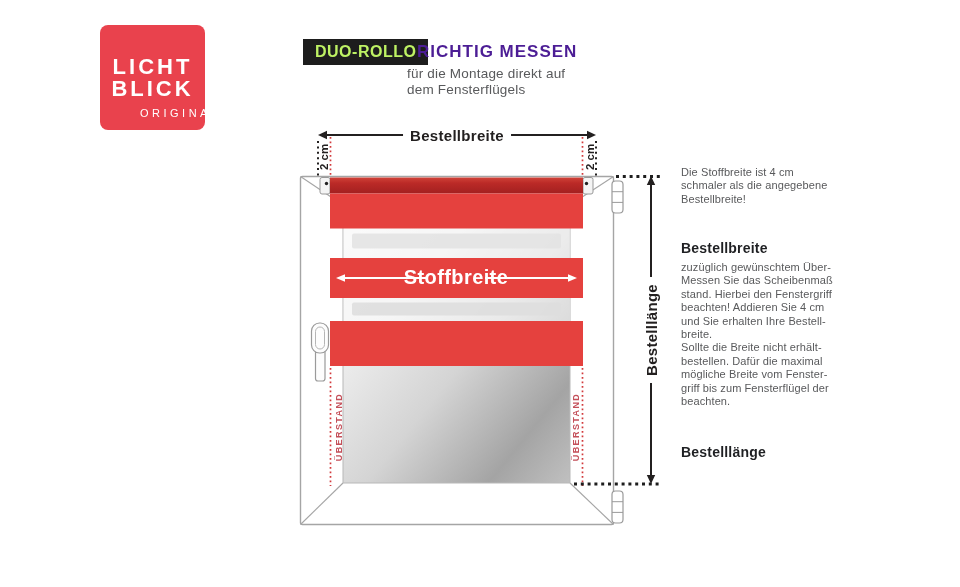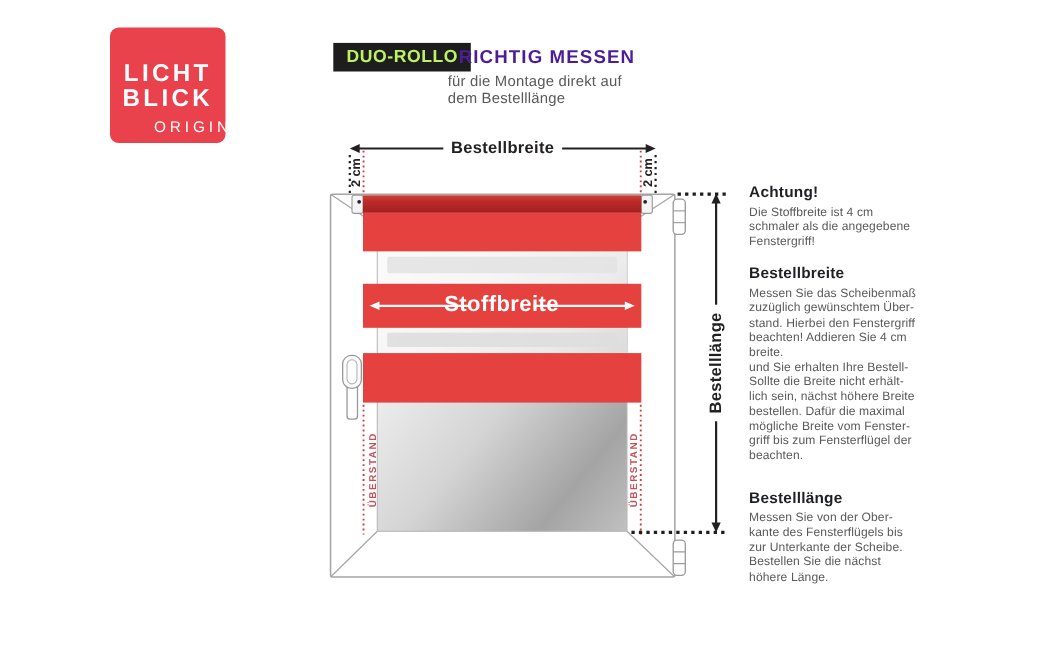--- a/index.html
+++ b/index.html
@@ -5,21 +5,21 @@
   * { margin:0; padding:0; box-sizing:border-box; }
   html,body { width:960px; height:587px; background:#ffffff; overflow:hidden;
               font-family:"Liberation Sans", sans-serif; }
   .canvas { position:relative; width:960px; height:587px; background:#fff; }
 
   
   .logo { position:absolute; left:100px; top:25px; width:105px; height:105px;
           background:#e9424d; border-radius:8px; color:#fff; text-align:center;
           padding-top:31px; }
   .logo-line { font-size:22px; font-weight:bold; letter-spacing:3px; line-height:22px; }
-  .logo-sub  { font-size:14px; letter-spacing:3.5px; margin-top:7px; font-weight:400;padding-left:40px; }
+  .logo-sub  { font-size:11px; letter-spacing:3.5px; margin-top:7px; font-weight:400;padding-left:40px; }
 
   
   .badge { position:absolute; left:303px; top:39px; height:26px; line-height:26px;
            background:#1d1d1d; color:#bef264; font-size:16px; font-weight:bold;
            letter-spacing:.5px; padding:0 12px; }
   .title { position:absolute; left:417px; top:42px; font-size:17px; font-weight:bold;
            color:#4c1d95; letter-spacing:1px; }
   .subtitle { position:absolute; left:407px; top:66px; font-size:13.5px; color:#58595b;
               line-height:16px; letter-spacing:.2px; }
 
@@ -53,21 +53,21 @@
   <div class="logo">
     <div class="logo-line">LICHT</div>
     <div class="logo-line">BLICK</div>
     <div class="logo-sub">ORIGINAL</div>
   </div>
 
   <div class="badge">DUO-ROLLO</div>
   <div class="title">RICHTIG MESSEN</div>
   <div class="subtitle">
     <div>für die Montage direkt auf</div>
-    <div>dem Bestelllänge</div>
+    <div>dem Fensterflügels</div>
   </div>
 
   <svg width="960" height="587" viewBox="0 0 960 587">
     <defs>
       <linearGradient id="glassGrad" x1="0" y1="0" x2="1" y2="1">
         <stop offset="0" stop-color="#f6f6f6"></stop>
         <stop offset="0.3" stop-color="#ebebeb"></stop>
         <stop offset="0.55" stop-color="#d4d4d4"></stop>
         <stop offset="0.82" stop-color="#a4a4a4"></stop>
         <stop offset="1" stop-color="#c0c0c0"></stop>
@@ -167,48 +167,39 @@
 
   <div class="measure-label" style="left:457px; top:135px;">Bestellbreite</div>
   <div class="stoff-label">Stoffbreite</div>
   <div class="measure-label vert" style="left:651px; top:330px;">Bestelllänge</div>
   <div class="cm-label" style="left:324px; top:157px;">2 cm</div>
   <div class="cm-label" style="left:590px; top:157px;">2 cm</div>
   <div class="ueberstand" style="left:339px; top:427px;">ÜBERSTAND</div>
   <div class="ueberstand" style="left:576px; top:427px;">ÜBERSTAND</div>
 
   <div class="section" style="top:166px;">
-    <h3>Achtung!</h3>
     <div class="body">
         <div>Die Stoffbreite ist 4 cm</div>
         <div>schmaler als die angegebene</div>
-        <div>Fenstergriff!</div>
+        <div>Bestellbreite!</div>
       </div>
   </div>
   <div class="section" style="top:240px;">
     <h3>Bestellbreite</h3>
     <div class="body">
+        <div>zuzüglich gewünschtem Über-</div>
         <div>Messen Sie das Scheibenmaß</div>
-        <div>zuzüglich gewünschtem Über-</div>
         <div>stand. Hierbei den Fenstergriff</div>
         <div>beachten! Addieren Sie 4 cm</div>
+        <div>und Sie erhalten Ihre Bestell-</div>
         <div>breite.</div>
-        <div>und Sie erhalten Ihre Bestell-</div>
         <div>Sollte die Breite nicht erhält-</div>
-        <div>lich sein, nächst höhere Breite</div>
         <div>bestellen. Dafür die maximal</div>
         <div>mögliche Breite vom Fenster-</div>
         <div>griff bis zum Fensterflügel der</div>
         <div>beachten.</div>
       </div>
   </div>
   <div class="section" style="top:444px;">
     <h3>Bestelllänge</h3>
-    <div class="body">
-        <div>Messen Sie von der Ober-</div>
-        <div>kante des Fensterflügels bis</div>
-        <div>zur Unterkante der Scheibe.</div>
-        <div>Bestellen Sie die nächst</div>
-        <div>höhere Länge.</div>
-      </div>
   </div>
 
 </div>
 
 </body></html>

